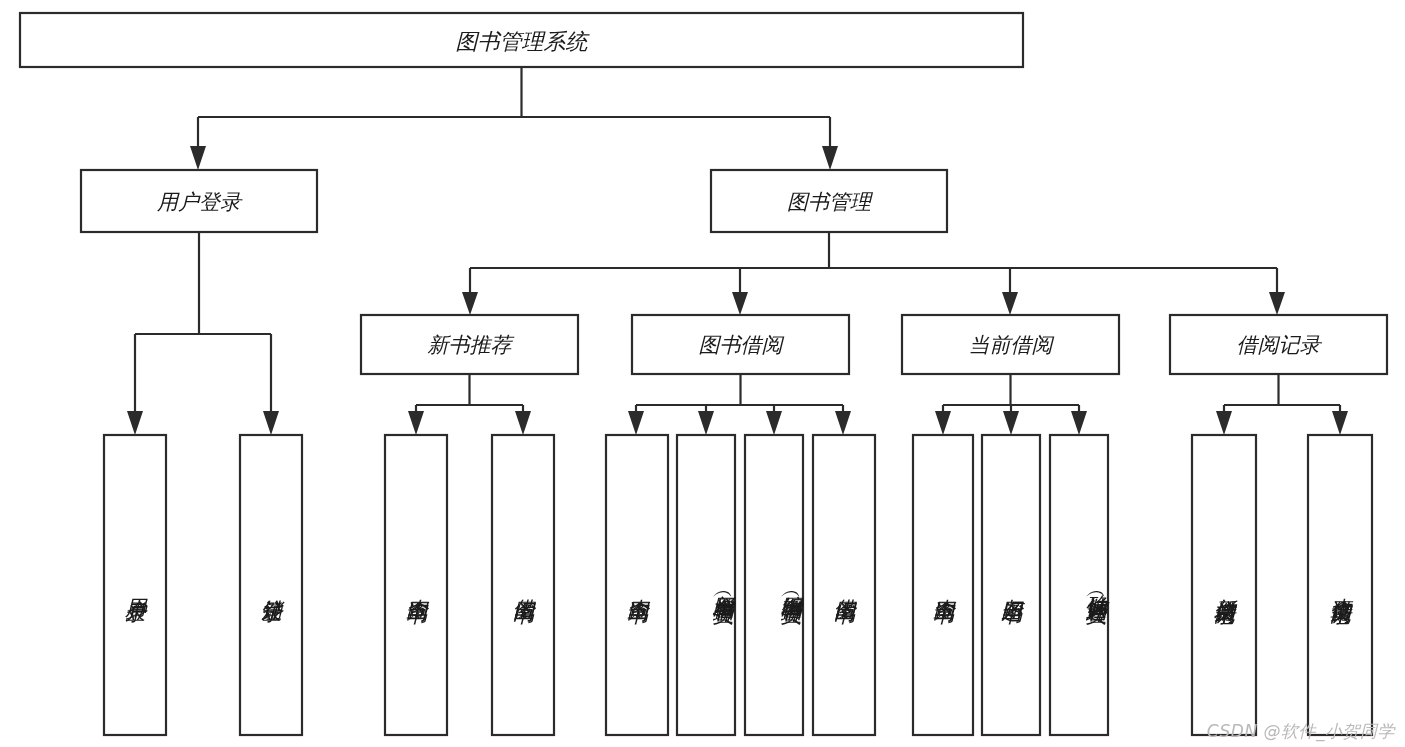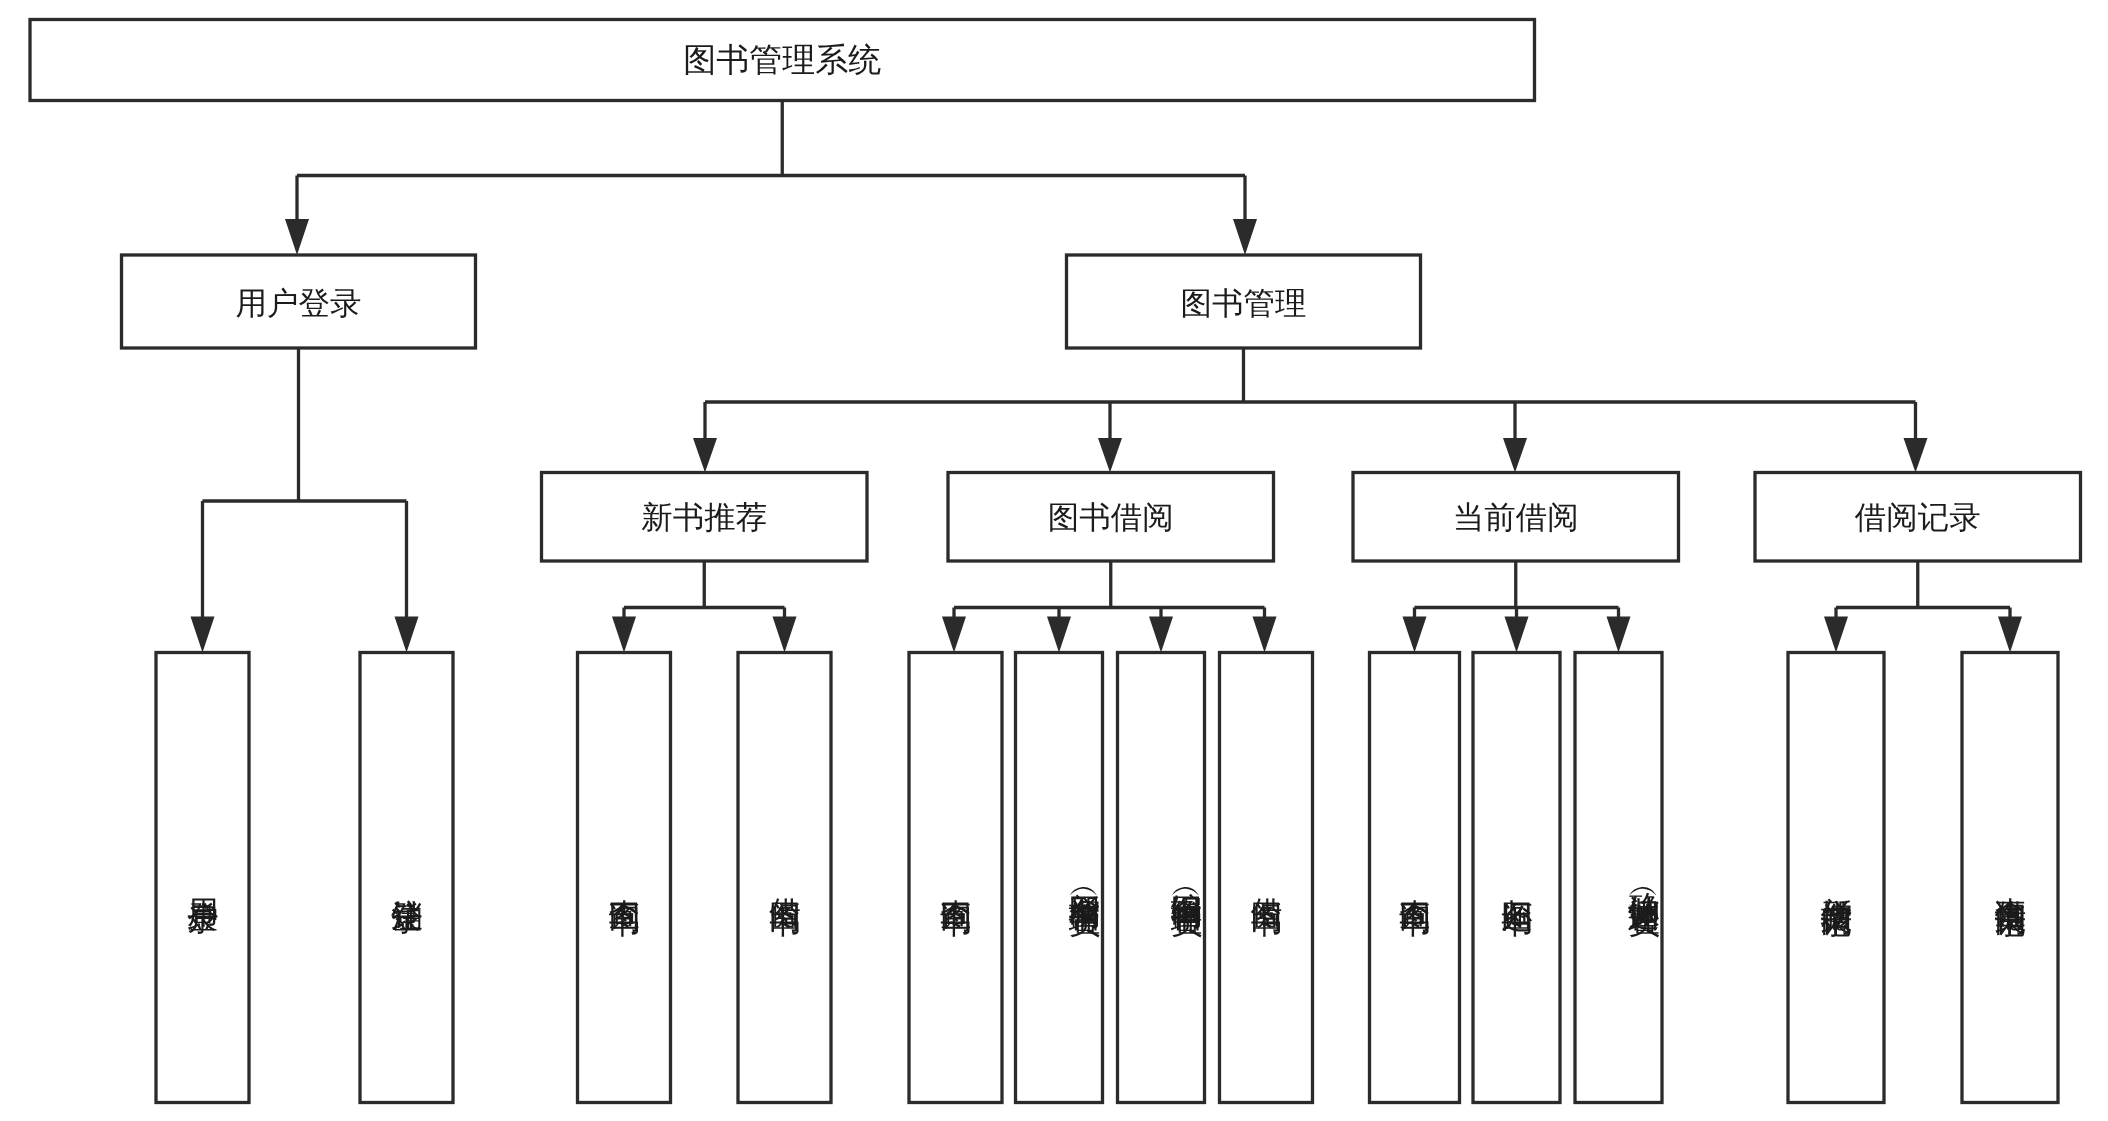--- a/index.html
+++ b/index.html
@@ -12,20 +12,21 @@
     width: 1405px;
     height: 747px;
     font-family: "DejaVu Sans", "Liberation Sans", sans-serif;
     overflow: hidden;
     position: relative;
   }
   #chart-root {
     position: relative;
     width: 1405px;
     height: 747px;
+    font-style: italic;
   }
   svg#diagram {
     position: absolute;
     left: 0;
     top: 0;
     width: 1405px;
     height: 747px;
     display: block;
   }
   .node-box {
@@ -213,14 +214,15 @@
   <div class="vlabel" style="left:745px; top:440px; width:58px; height:290px; align-items:flex-start;">编辑图书（管理员）</div>
   <div class="vlabel" style="left:813px; top:435px; width:62px; height:300px;">借阅图书</div>
 
   <div class="vlabel" style="left:913px; top:435px; width:60px; height:300px;">查询图书</div>
   <div class="vlabel" style="left:982px; top:435px; width:58px; height:300px;">归还图书</div>
   <div class="vlabel" style="left:1050px; top:440px; width:58px; height:290px; align-items:flex-start;">确认归还（管理员）</div>
 
   <div class="vlabel" style="left:1192px; top:435px; width:64px; height:300px;">新增借阅记录</div>
   <div class="vlabel" style="left:1308px; top:435px; width:64px; height:300px;">查询借阅记录</div>
 
+  <div id="watermark">CSDN @软件_小贺同学</div>
 
 </div>
 
 </body></html>

